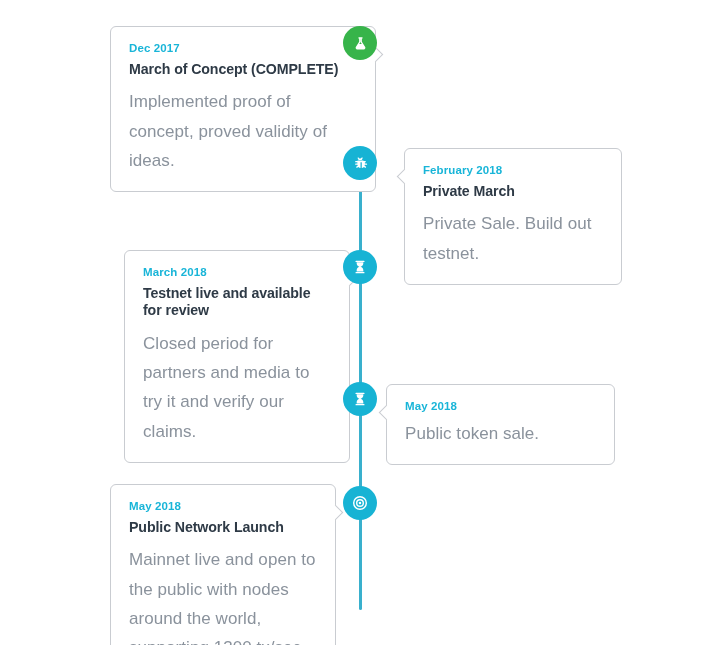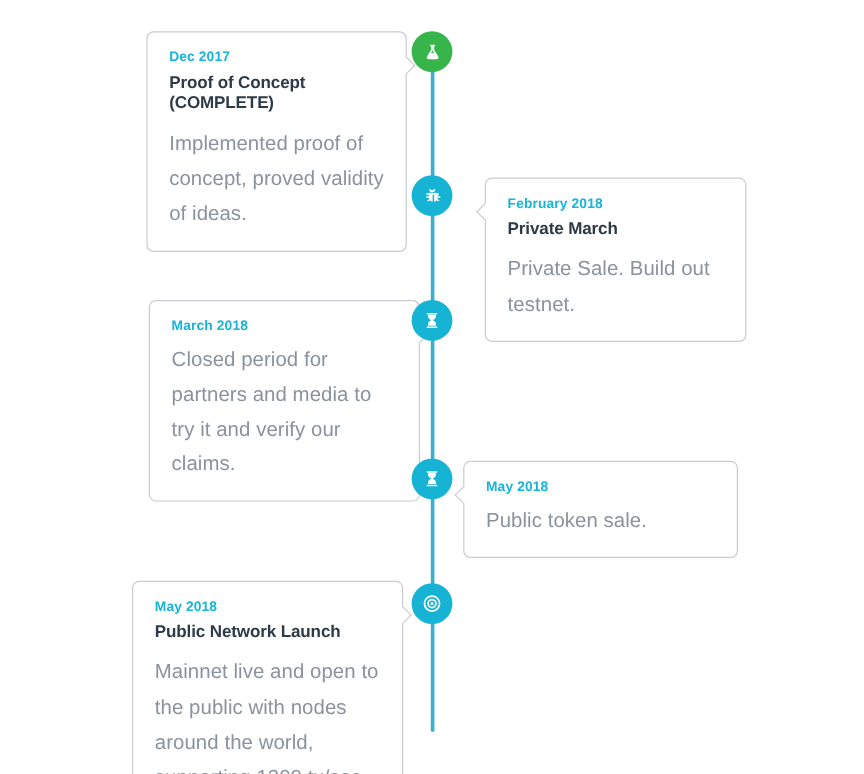--- a/index.html
+++ b/index.html
@@ -111,24 +111,24 @@
     letter-spacing: 0.05px;
   }
 </style>
 </head>
 <body>
 
 <div id="timeline-root">
 
   <div class="timeline-axis"></div>
 
-  <div class="card left" style="left:110px; top:26px; width:217px;margin-left:12px;">
+  <div class="card left" style="left:110px; top:26px; width:266px;">
     <div class="notch"></div>
     <p class="card-date">Dec 2017</p>
-    <h3 class="card-title">Proof of Concept (COMPLETE)</h3>
+    <h3 class="card-title">March of Concept (COMPLETE)</h3>
     <p class="card-desc">Implemented proof of concept, proved validity of ideas.</p>
   </div>
 
   <div class="marker is-complete" style="top:26px;">
     <span>
       <svg width="17" height="17" viewBox="0 0 24 24" aria-hidden="true">
         <path fill="#ffffff" d="M14.2 3.2h-4.4c-.5 0-.9.4-.9.9s.4.9.9.9h.3v4.4L5.4 17c-.9 1.5.2 3.4 1.9 3.4h9.4c1.8 0 2.8-1.9 1.9-3.4l-4.7-7.6V5h.3c.5 0 .9-.4.9-.9s-.4-.9-.9-.9zm-2.3 1.8h.2v4.7c0 .2 0 .3.1.5l1.6 2.6H10.2l1.6-2.6c.1-.2.1-.3.1-.5V5h.0z"></path>
       </svg>
     </span>
   </div>
@@ -147,20 +147,21 @@
   <div class="card right" style="left:404px; top:148px; width:218px;">
     <div class="notch"></div>
     <p class="card-date">February 2018</p>
     <h3 class="card-title">Private March</h3>
     <p class="card-desc">Private Sale. Build out testnet.</p>
   </div>
 
   <div class="card left" style="left:124px; top:250px; width:226px;">
     <div class="notch"></div>
     <p class="card-date">March 2018</p>
+    <h3 class="card-title">Testnet live and available for review</h3>
     <p class="card-desc">Closed period for partners and media to try it and verify our claims.</p>
   </div>
 
   <div class="marker" style="top:250px;">
     <span>
       <svg width="16" height="16" viewBox="0 0 24 24" aria-hidden="true">
         <g fill="#ffffff">
           <rect x="5.2" y="2.6" width="13.6" height="1.9" rx="0.9"></rect>
           <rect x="5.2" y="19.5" width="13.6" height="1.9" rx="0.9"></rect>
           <path d="M7 4.8h10v1.6c0 2.1-1.3 4-3.3 4.9l-.9.4.9.4c2 .9 3.3 2.8 3.3 4.9v1.6H7v-1.6c0-2.1 1.3-4 3.3-4.9l.9-.4-.9-.4C8.3 10.4 7 8.5 7 6.4V4.8z"></path>

